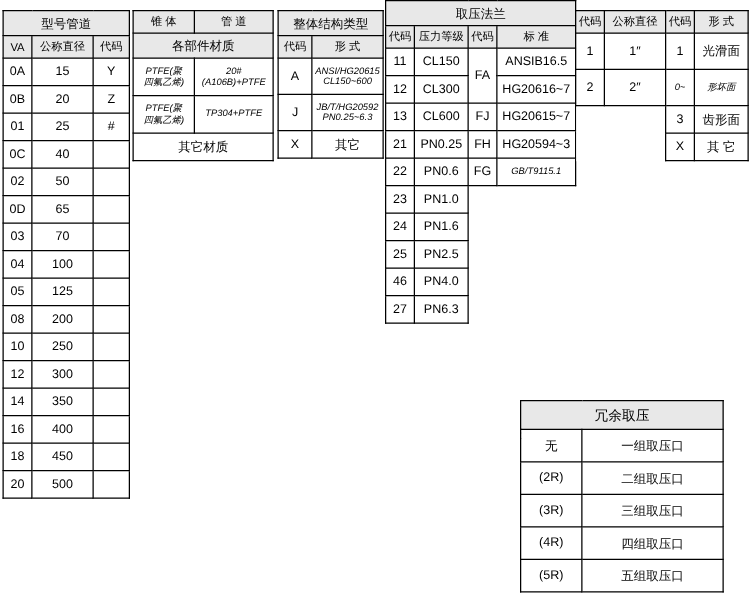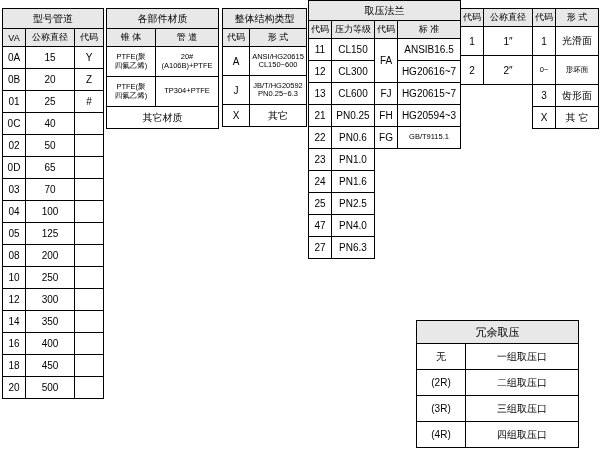--- a/index.html
+++ b/index.html
@@ -11,21 +11,21 @@
     color:#000;
     position:relative;
     overflow:hidden;
   }
   .wrap{position:relative;width:600px;height:474px;}
   table{border-collapse:collapse;}
   td,th{border:1px solid #000;text-align:center;vertical-align:middle;padding:0;font-weight:normal;}
   .hdr{background:#e8e8e8;font-size:10px;height:19px;}
   .sub{background:#e8e8e8;font-size:9px;height:17px;}
   .cell{height:21px;font-size:10px;background:#fff;}
-  .tiny{font-size:7.5px;line-height:1.1;}
+  .tiny{font-size:7.5px;line-height:1.1;font-style:italic;}
 
   
   #t-pipe{position:absolute;left:2px;top:8px;}
   #t-mat{position:absolute;left:106px;top:8px;}
   #t-struct{position:absolute;left:222px;top:8px;}
   #t-flange{position:absolute;left:308px;top:0;}
   #t-end{position:absolute;left:460px;top:8px;}
   #tail-title{position:absolute;left:416px;top:300px;font-size:10px;margin-top:40px;}
   #t-tail{position:absolute;left:416px;top:320px;}
 </style>
@@ -123,25 +123,25 @@
           <td class="cell">20</td>
           <td class="cell">500</td>
           <td class="cell"></td>
         </tr>
   </tbody>
     </table>
 
   <table id="t-mat">
     <tbody>
         <tr>
-      <td class="hdr" colspan="2">各部件材质</td>
-    </tr>
-    <tr>
       <td class="sub" style="width:48px">锥 体</td>
       <td class="sub" style="width:62px">管 道</td>
+    </tr>
+    <tr>
+      <td class="hdr" colspan="2">各部件材质</td>
     </tr>
     <tr style="height:29px">
       <td class="cell tiny" style="height:29px">PTFE(聚<br>四氟乙烯)</td>
       <td class="cell tiny" style="height:29px">20#(A106B)+PTFE</td>
     </tr>
     <tr style="height:29px">
       <td class="cell tiny" style="height:29px">PTFE(聚<br>四氟乙烯)</td>
       <td class="cell tiny" style="height:29px">TP304+PTFE</td>
     </tr>
     <tr>
@@ -226,21 +226,21 @@
       <td style="border:none;background:#fff"></td>
       <td style="border:none;background:#fff"></td>
     </tr>
     <tr>
       <td class="cell">25</td>
       <td class="cell">PN2.5</td>
       <td style="border:none;background:#fff"></td>
       <td style="border:none;background:#fff"></td>
     </tr>
     <tr>
-      <td class="cell">47</td>
+      <td class="cell">46</td>
       <td class="cell">PN4.0</td>
       <td style="border:none;background:#fff"></td>
       <td style="border:none;background:#fff"></td>
     </tr>
     <tr>
       <td class="cell">27</td>
       <td class="cell">PN6.3</td>
       <td style="border:none;background:#fff"></td>
       <td style="border:none;background:#fff"></td>
     </tr>
@@ -298,16 +298,20 @@
       <td class="cell" style="height:25px">二组取压口</td>
     </tr>
     <tr>
       <td class="cell" style="height:25px">(3R)</td>
       <td class="cell" style="height:25px">三组取压口</td>
     </tr>
     <tr>
       <td class="cell" style="height:25px">(4R)</td>
       <td class="cell" style="height:25px">四组取压口</td>
     </tr>
+    <tr>
+      <td class="cell" style="height:25px">(5R)</td>
+      <td class="cell" style="height:25px">五组取压口</td>
+    </tr>
   </tbody>
     </table>
 
 </div>
 
 </body></html>

